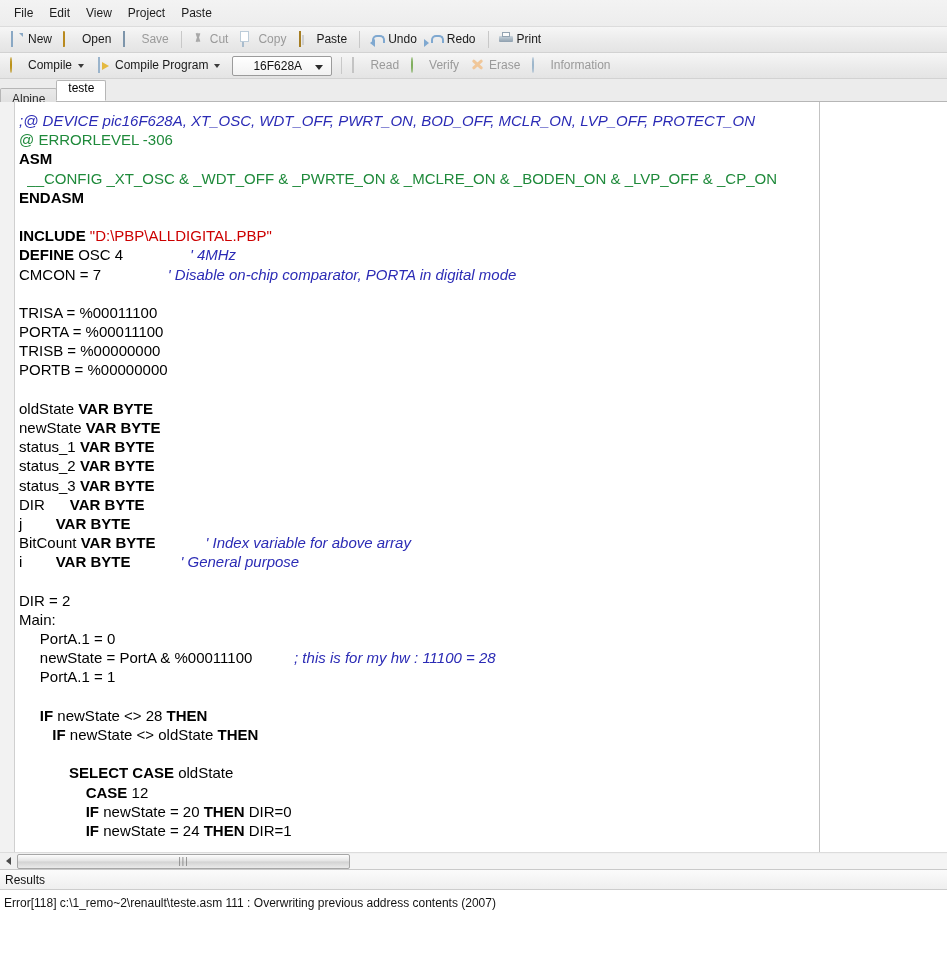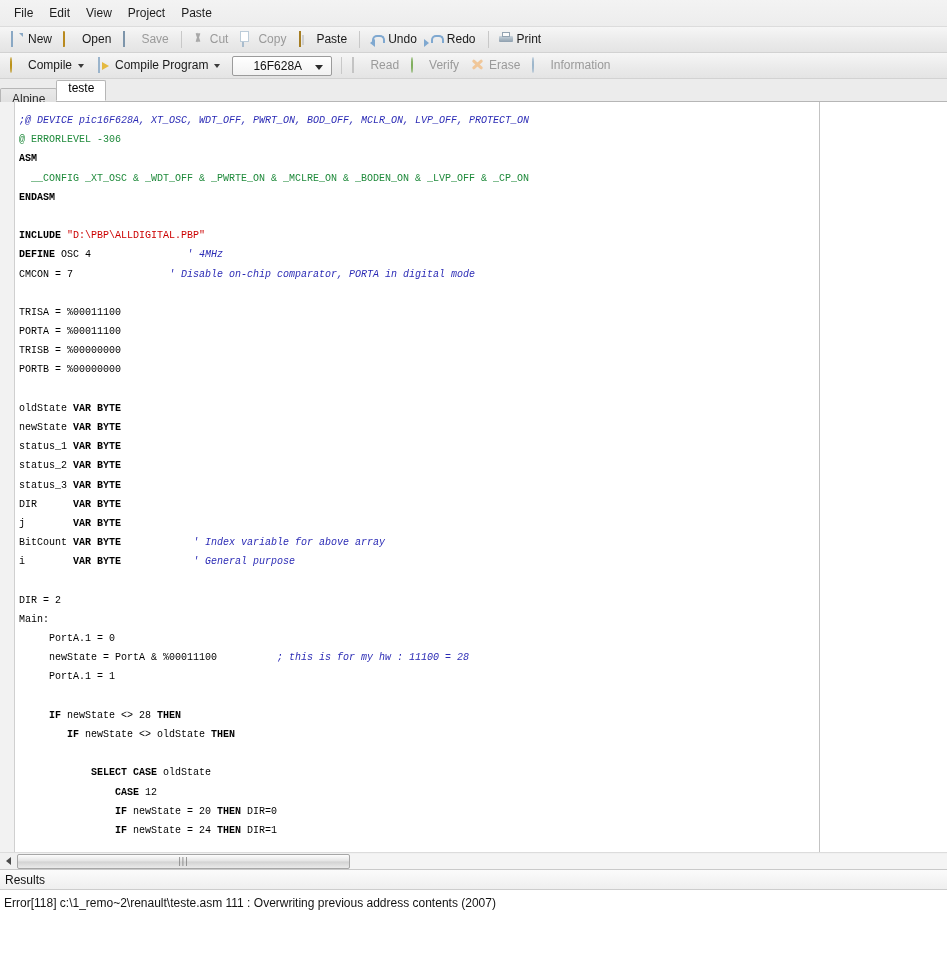--- a/index.html
+++ b/index.html
@@ -359,22 +359,22 @@
     position: absolute;
     left: 819px; top: 0; bottom: 0;
     width: 1px;
     background: #c3c3c3;
   }
   #code {
     position: absolute;
     left: 19px;
     top: 9px;
     right: 0;
-    font-family: Liberation Mono, monospace;
-    font-size: 10px;
+    font-family: Liberation Sans, sans-serif;
+    font-size: 15px;
     line-height: 19.2px;
     white-space: pre;
     color: #000000;
     letter-spacing: 0px;
   }
   .ln { height: 19.2px; }
   .kw  { font-weight: bold; color: #000000; }
   .cmt { color: #2b2bb5; font-style: italic; }
   .grn { color: #1f8a3b; }
   .str { color: #cc0000; }

